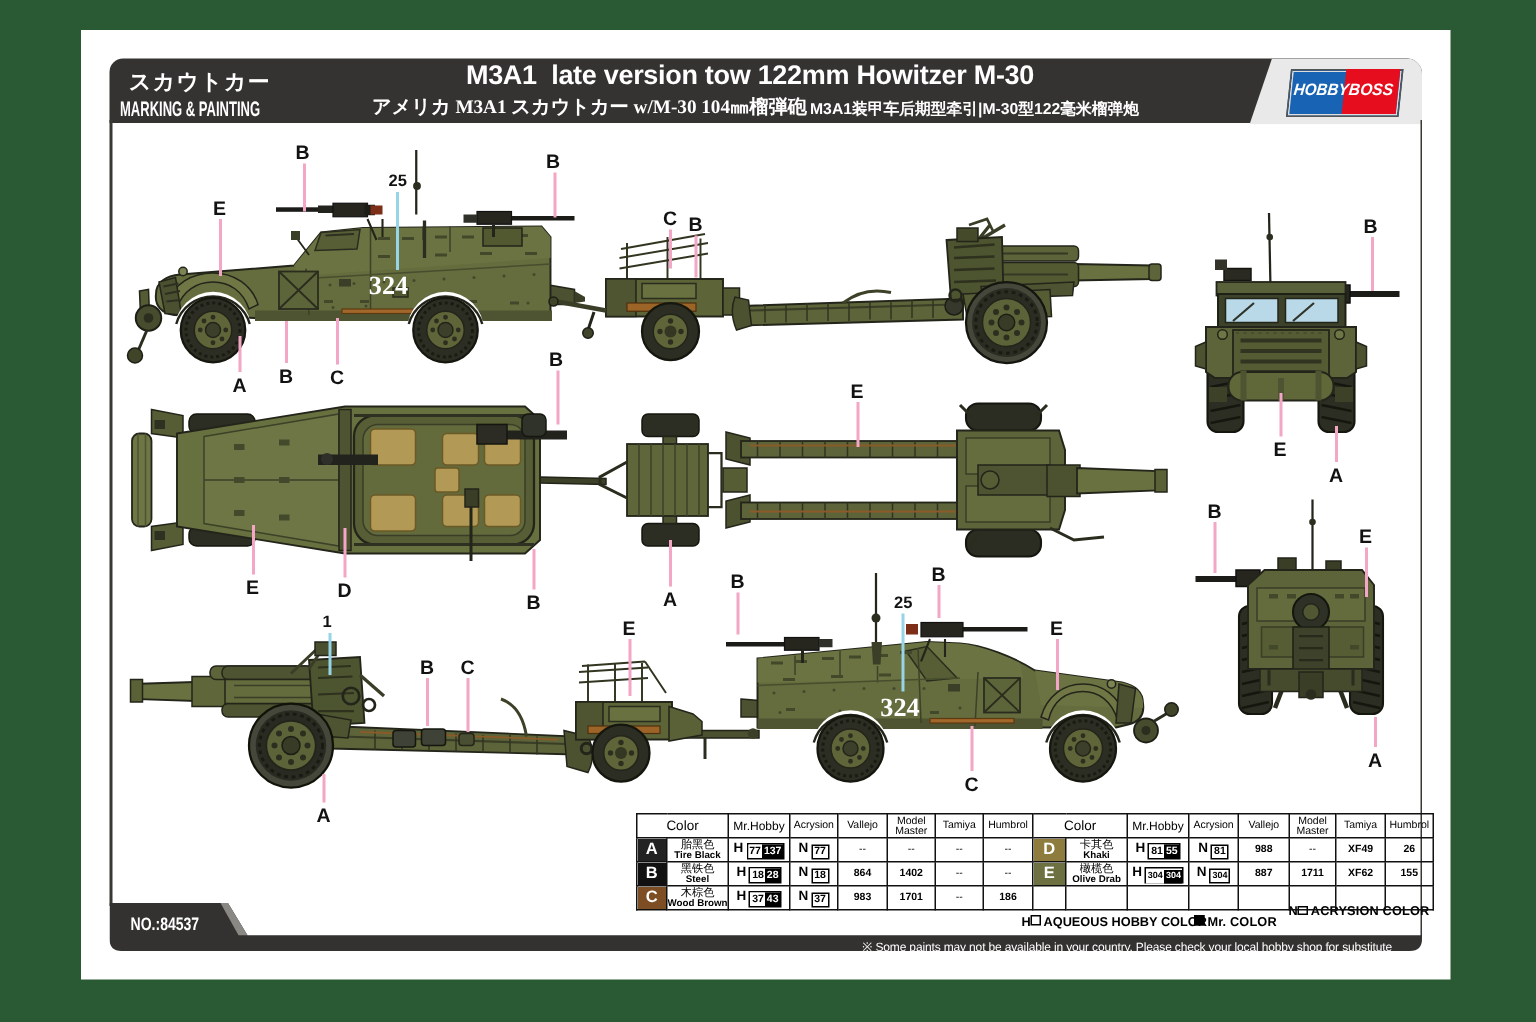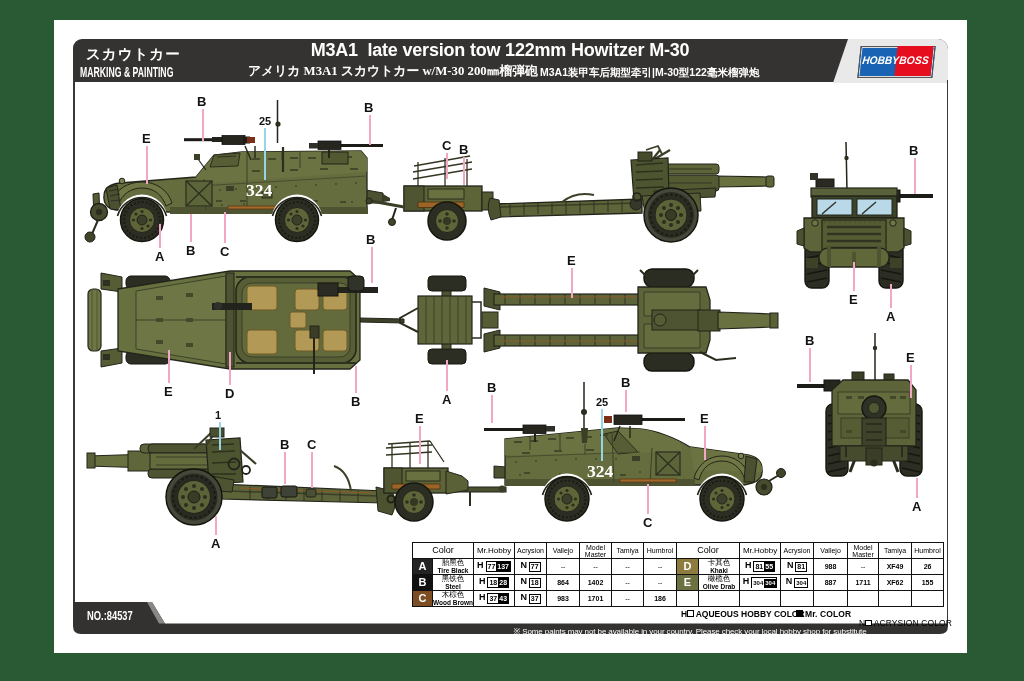--- a/index.html
+++ b/index.html
@@ -26,38 +26,38 @@
 <div class="abs" style="left:826px;top:39px;width:122px;height:44px;background:#e9e9e9;border-radius:0 10px 0 0;clip-path:polygon(22px 0,122px 0,122px 44px,7px 44px)"></div>
 
 <div class="abs" style="left:859px;top:46px;width:73px;height:30px;transform:skewX(-6deg);border:1.5px solid #555;background:#1863b4;box-shadow:0 0 0 1px #ddd inset"></div>
 <div class="abs" style="left:896px;top:46px;width:36px;height:30px;transform:skewX(-6deg);background:#e60d1e"></div>
 <div class="abs" style="left:861px;top:54px;width:36px;text-align:center;font-size:11px;font-weight:bold;color:#fff;transform:skewX(-6deg) scaleX(.92);font-style:italic">HOBBY</div>
 <div class="abs" style="left:897px;top:54px;width:34px;text-align:center;font-size:11px;font-weight:bold;color:#fff;transform:skewX(-6deg) scaleX(.95);font-style:italic">BOSS</div>
 
 <div class="abs" style="left:86px;top:45px;color:#fff;font-size:14.5px;font-weight:bold;letter-spacing:1px">スカウトカー</div>
 <div class="abs" style="left:80px;top:64px;color:#fff;font-size:14px;font-weight:bold;transform:scaleX(.62);transform-origin:0 0">MARKING &amp; PAINTING</div>
 <div class="abs" style="left:200px;top:40px;width:600px;text-align:center;color:#fff;font-size:18px;font-weight:bold;letter-spacing:-.2px">M3A1&nbsp; late version tow 122mm Howitzer M-30</div>
-<div class="abs" style="left:248px;top:63px;color:#fff;font-size:12.8px;font-weight:bold;font-family:'Liberation Serif',serif">アメリカ M3A1 スカウトカー w/M-30 200㎜榴弾砲</div>
+<div class="abs" style="left:248px;top:63px;color:#fff;font-size:12.8px;font-weight:bold;font-family:'Liberation Serif',serif">アメリカ M3A1 スカウトカー w/M-30 104㎜榴弾砲</div>
 <div class="abs" style="left:540px;top:66px;color:#fff;font-size:10.5px;font-weight:bold">M3A1装甲车后期型牵引|M-30型122毫米榴弹炮</div>
 
 <div class="abs" style="left:73px;top:80px;width:1.5px;height:524px;background:#3a3835"></div>
 <div class="abs" style="left:946.5px;top:80px;width:1.5px;height:545px;background:#3a3835"></div>
 
 <svg class="abs" style="left:73px;top:602px" width="875" height="32" viewBox="0 0 875 32">
 <path d="M0 0 H79 L92 21.5 H875 V24 Q875 32 867 32 H8 Q0 32 0 24 Z" fill="#343230"></path>
 <path d="M79 0 L92 21.5 L86 21.5 L74 0 Z" fill="#8a8885"></path>
 </svg>
 <div class="abs" style="left:87px;top:609px;color:#fff;font-size:12px;font-weight:bold;transform:scaleX(.78);transform-origin:0 0">NO.:84537</div>
-<div class="abs" style="left:472px;top:624.5px;width:436px;text-align:center;white-space:nowrap;color:#fff;font-size:8px;letter-spacing:-.1px">※ Some paints may not be available in your country. Please check your local hobby shop for substitute</div>
+<div class="abs" style="left:492px;top:624.5px;width:436px;text-align:right;white-space:nowrap;color:#fff;font-size:8px;letter-spacing:-.1px">※ Some paints may not be available in your country. Please check your local hobby shop for substitute</div>
 
 <div class="abs" style="left:681px;top:608.5px;color:#000;font-size:8.5px;font-weight:bold;letter-spacing:0;white-space:nowrap">H<span class="sq"></span> AQUEOUS HOBBY COLOR</div>
 <div class="abs" style="left:796px;top:608.5px;color:#000;font-size:8.5px;font-weight:bold;letter-spacing:.1px;white-space:nowrap"><span class="sq" style="background:#000"></span> Mr. COLOR</div>
-<div class="abs" style="left:859px;top:618px;color:#000;font-size:8.5px;font-weight:normal;letter-spacing:.1px;white-space:nowrap">N<span class="sq"></span> ACRYSION COLOR</div>
-
-<div class="abs" style="left:412px;top:542px;width:429px">
+<div class="abs" style="left:859px;top:602px;color:#000;font-size:8.5px;font-weight:bold;letter-spacing:.1px;white-space:nowrap">N<span class="sq"></span> ACRYSION COLOR</div>
+
+<div class="abs" style="left:424px;top:542px;width:429px">
 <table class="ct" style="width:531px;border:1.5px solid #111">
 <colgroup>
         <col style="width:20px">
         <col style="width:41px">
         <col style="width:41px">
         <col style="width:32px">
         <col style="width:33px">
         <col style="width:32px">
         <col style="width:32px">
         <col style="width:33px">

